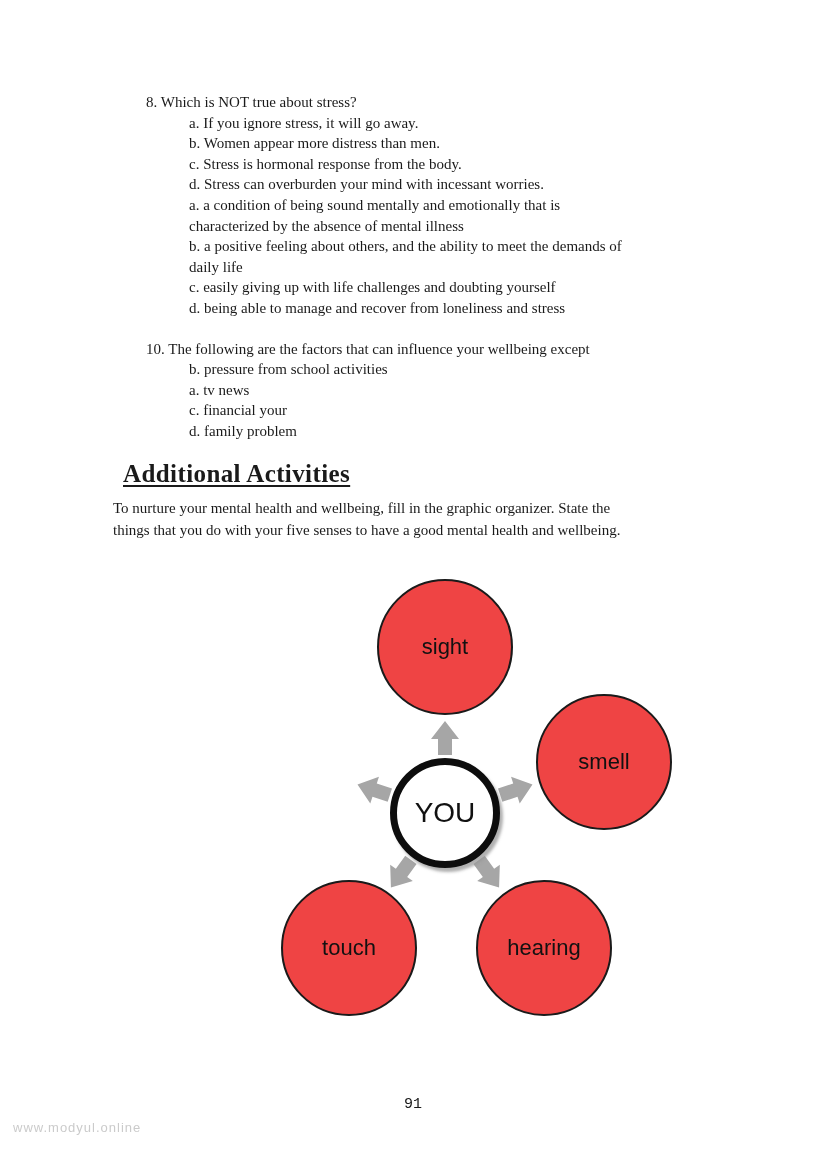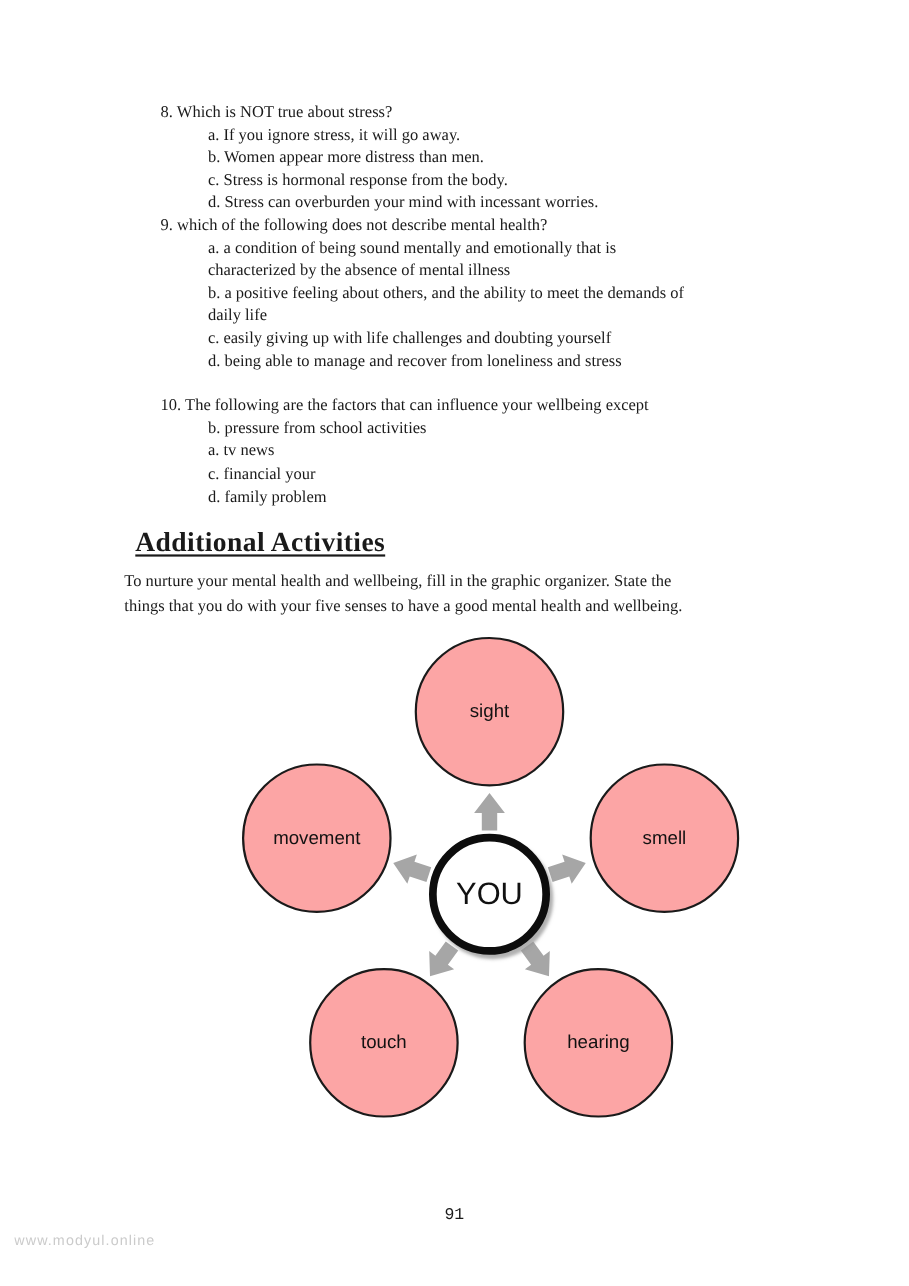--- a/index.html
+++ b/index.html
@@ -49,25 +49,25 @@
     height: 450px;
     font-family: "Liberation Sans", "DejaVu Sans", sans-serif;
   }
   .arrows { position: absolute; inset: 0; }
   .node {
     position: absolute;
     width: 136px;
     height: 136px;
     border: 2px solid #1a1a1a;
     border-radius: 50%;
-    background: #fca5a5;
+    background: #ef4444;
     display: flex;
     align-items: center;
     justify-content: center;
-    font-size: 17px;
+    font-size: 22px;
     color: #111;
   }
   .node-sight    { left: 364px; top: 4px; }
   .node-movement { left: 207px; top: 119px; }
   .node-smell    { left: 523px; top: 119px; align-items: center; }
   .node-touch    { left: 268px; top: 305px; }
   .node-hearing  { left: 463px; top: 305px; }
   .node-you {
     position: absolute;
     left: 377px;
@@ -116,21 +116,20 @@
 
     <div class="question">
       <div class="q-line"><span>8.</span> <span>Which is NOT true about stress?</span></div>
       <div class="q-option">a. If you ignore stress, it will go away.</div>
       <div class="q-option">b. Women appear more distress than men.</div>
       <div class="q-option">c. Stress is hormonal response from the body.</div>
       <div class="q-option">d. Stress can overburden your mind with incessant worries.</div>
     </div>
 
     <div class="question">
-      <div class="q-line"><span>9.</span> <span>which of the following does not describe mental health?</span></div>
       <div class="q-option">a. a condition of being sound mentally and emotionally that is
 characterized by the absence of mental illness</div>
       <div class="q-option">b. a positive feeling about others, and the ability to meet the demands of
 daily life</div>
       <div class="q-option">c. easily giving up with life challenges and doubting yourself</div>
       <div class="q-option">d. being able to manage and recover from loneliness and stress</div>
     </div>
 
     <div class="question gap">
       <div class="q-line"><span>10.</span> <span>The following are the factors that can influence your wellbeing except</span></div>
@@ -163,23 +162,20 @@
       </div>
     <div class="node node-smell">
         <span>smell</span>
       </div>
     <div class="node node-hearing">
         <span>hearing</span>
       </div>
     <div class="node node-touch">
         <span>touch</span>
       </div>
-    <div class="node node-movement">
-        <span>movement</span>
-      </div>
 
     <div class="node-you">
         <span>YOU</span>
       </div>
 
   </div>
 
   <div class="page-number">91</div>
   <div class="watermark">www.modyul.online</div>
 

